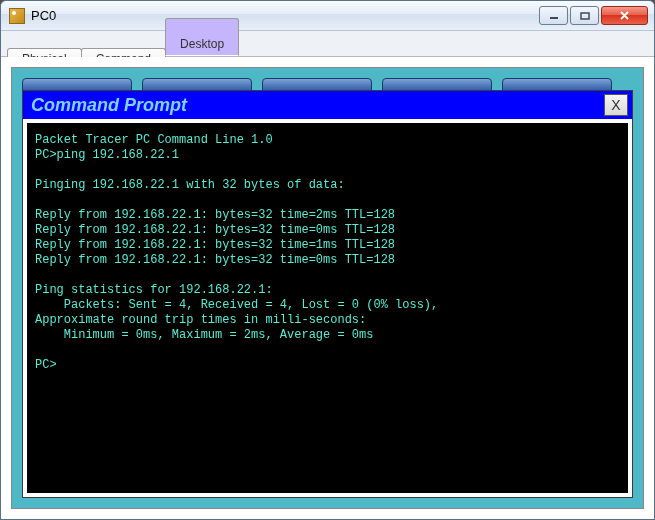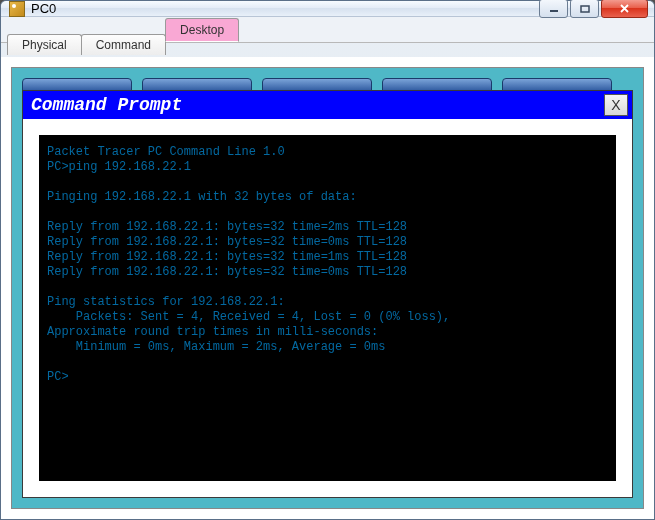--- a/index.html
+++ b/index.html
@@ -12,21 +12,21 @@
   }
   .window {
     width: 655px; height: 520px;
     background: linear-gradient(to bottom, #e9eff5 0%, #dde5ee 100%);
     border: 1px solid #5a6f88;
     border-radius: 6px 6px 0 0;
     box-shadow: 0 0 8px rgba(0,0,0,0.4);
     position: relative;
   }
   .titlebar {
-    height: 16px;
+    height: 30px;
     background: linear-gradient(to bottom, #f7fbff 0%, #e4ecf7 45%, #d5e0ee 46%, #e8f0f9 100%);
     border-radius: 6px 6px 0 0;
     display: flex; align-items: center;
     padding: 0 6px 0 8px;
     border-bottom: 1px solid #b8c5d6;
   }
   .title-icon {
     width: 16px; height: 16px;
     background: linear-gradient(135deg,#e8b84a,#c28a1a);
     border: 1px solid #8a6a1a;
@@ -72,23 +72,23 @@
     border: 1px solid #9a9a9a;
     border-bottom: none;
     border-radius: 3px 3px 0 0;
     margin-right: -1px;
     color: #333;
     cursor: pointer;
     position: relative;
     top: 13px;
   }
   .tab.active {
-    background: #f9a8d4;
+    background: #c4b5fd;
     top: 0px;
-    padding-top: 4px; padding-bottom:4px;
+    padding-top: 18px; padding-bottom:4px;
     border-bottom: 1px solid #fff;
     z-index: 3;
   }
   .content {
     position: absolute;
     top: 56px; left: 0; right: 0; bottom: 0;
     background: #fff;
   }
   .desktop-bg {
     position: absolute; inset: 10px;
@@ -114,42 +114,42 @@
     border: 1px solid #3a3a3a;
     display: flex; flex-direction: column;
   }
   .cmd-titlebar {
     height: 28px;
     background: #0000ff;
     display: flex; align-items: center;
     padding: 0 4px 0 8px;
   }
   .cmd-title {
-    color: #ffffff; font-weight: bold; font-size: 18px;
+    color: #7dd3fc; font-weight: bold; font-size: 18px;
     font-style: italic;
-    font-family: Liberation Mono, monospace;
+    font-family: Liberation Sans, sans-serif;
     flex: 1;
   }
   .cmd-close {
     width: 24px; height: 22px;
     background: linear-gradient(to bottom,#f5f5f5,#d8d8d8);
     border: 1px solid #555;
     display:flex;align-items:center;justify-content:center;
     font-size: 14px; font-family: Arial; color:#333;
     cursor:pointer;
   }
   .terminal {
     flex: 1;
     background: #000;
-    margin: 16px;
+    margin: 4px;
     padding: 10px 8px;
     font-family: "Courier New", monospace;
     font-size: 12px;
     line-height: 15px;
-    color: #0369a1;
+    color: #5eead4;
     white-space: pre;
     overflow: hidden;
   }
 </style>
 </head>
 <body>
 
 <div class="window">
   <div class="titlebar">
     <div class="title-icon"></div>

